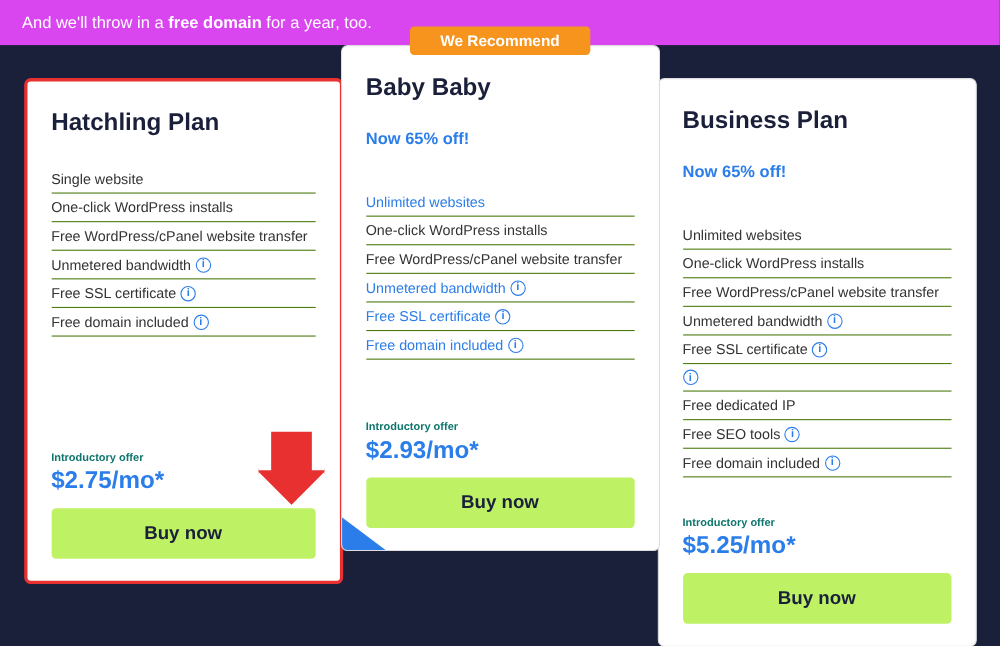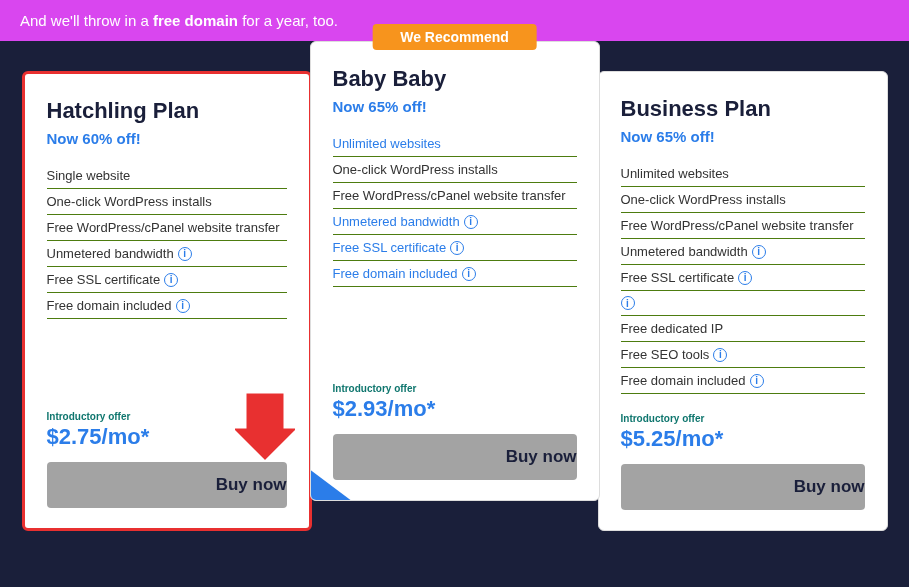--- a/index.html
+++ b/index.html
@@ -28,20 +28,21 @@
 
     .plan-card {
       background: #fff;
       border-radius: 6px;
       padding: 24px 22px 20px 22px;
       width: 290px;
       position: relative;
       min-height: 460px;
       display: flex;
       flex-direction: column;
+      gap: 20px;
     }
 
     .plan-card.hatchling {
       border: 3px solid #e83030;
       z-index: 2;
       margin-top: 30px;
     }
 
     .plan-card.baby {
       border: 1px solid #ddd;
@@ -132,29 +133,29 @@
     .plan-price {
       font-size: 22px;
       font-weight: bold;
       color: #2b7de9;
       margin-bottom: 12px;
     }
 
     .buy-button {
       display: block;
       width: 100%;
-      background: #a3a3a3;
+      background: #bef264;
       color: #1a1f3a;
       font-size: 17px;
       font-weight: bold;
       border: none;
       border-radius: 4px;
       padding: 13px 0;
       cursor: pointer;
-      text-align: right;
+      text-align: center;
     }
 
     
     .red-arrow {
       position: absolute;
       bottom: 62px;
       right: 14px;
       z-index: 10;
     }
 
@@ -168,21 +169,20 @@
 <div class="page-wrapper">
 
   <div class="top-bar">
     <span>And we'll throw in a <strong>free domain</strong> for a year, too.</span>
   </div>
 
   <div class="plans-container">
 
     <div class="plan-card hatchling" style="position:relative;">
       <div class="plan-name">Hatchling Plan</div>
-      <div class="plan-discount">Now 60% off!</div>
       <ul class="feature-list">
         <li>
             <span>Single website</span>
           </li>
         <li>
             <span>One-click WordPress installs</span>
           </li>
         <li>
             <span>Free WordPress/cPanel website transfer</span>
           </li>

